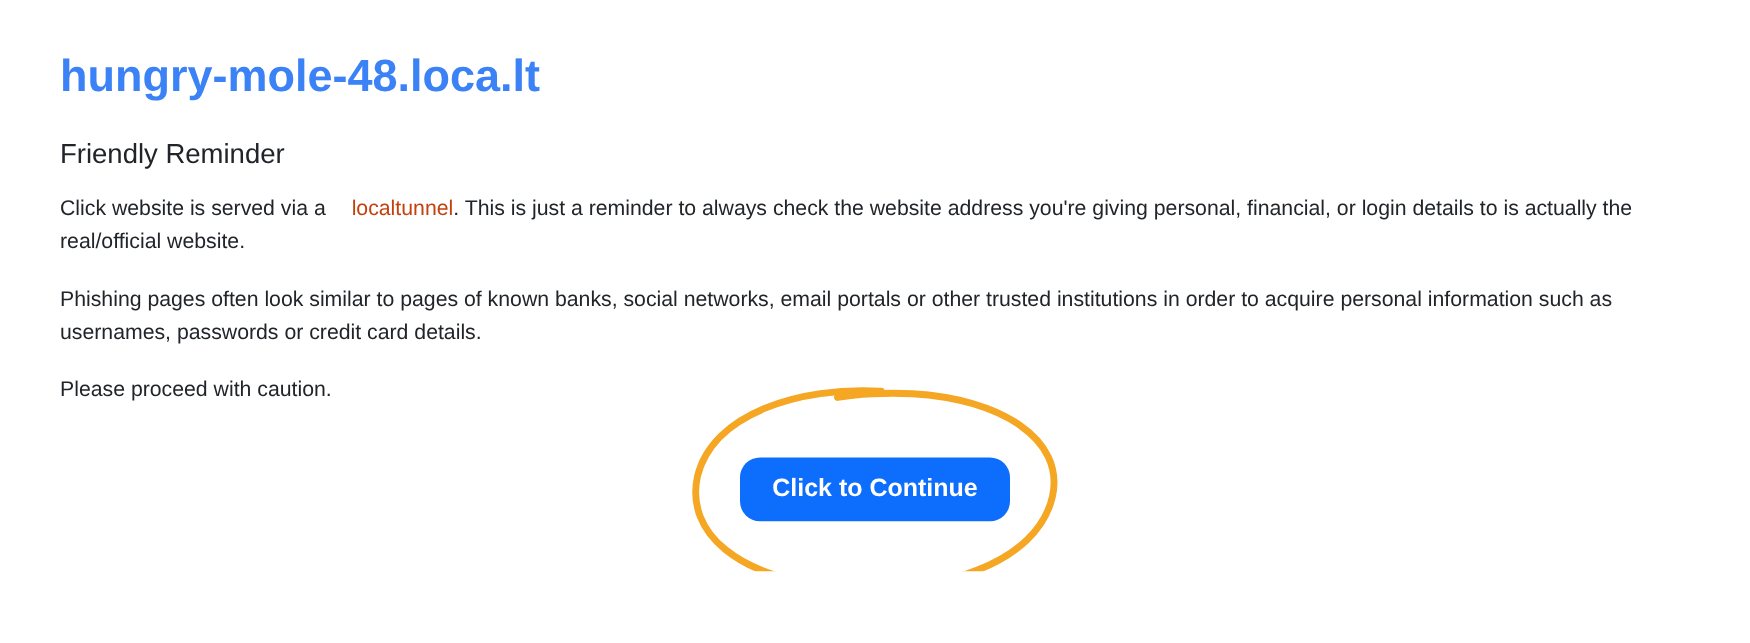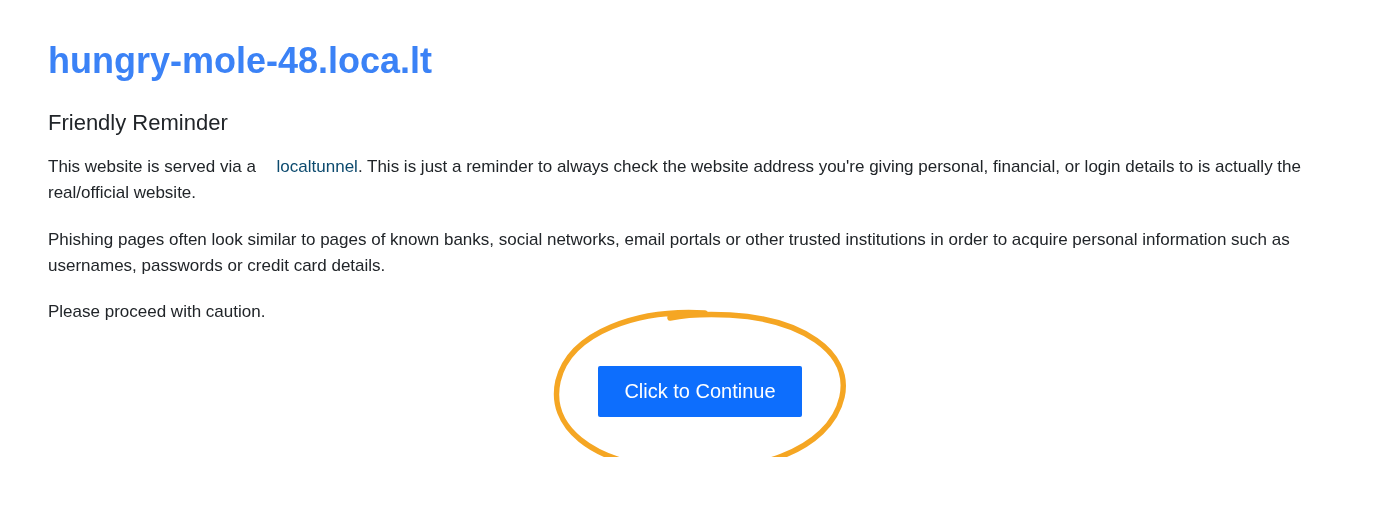--- a/index.html
+++ b/index.html
@@ -26,42 +26,42 @@
       margin-bottom: 18px;
       color: #212529;
     }
     p {
       font-size: 17px;
       line-height: 1.55;
       margin-bottom: 20px;
       color: #212529;
     }
     a.link {
-      color: #0c4a6e;
+      color: #c2410c;
       text-decoration: none;
       padding-left: 16px;
     }
     .button-area {
       text-align: center;
       margin-top: 40px;
       position: relative;
     }
     .button-wrap {
       display: inline-block;
       position: relative;
     }
     .continue-btn {
       display: inline-block;
       background: #0d6efd;
       color: #fff;
       border: none;
-      border-radius: 2px;
+      border-radius: 16px;
       padding: 14px 26px;
       font-size: 20px;
-      font-weight: 400;
+      font-weight: 700;
       cursor: pointer;
       position: relative;
       z-index: 2;
     }
     .annotation-circle {
       position: absolute;
       top: 50%;
       left: 50%;
       transform: translate(-50%, -50%);
       z-index: 1;
@@ -69,21 +69,21 @@
     }
   </style>
 </head>
 <body>
 
 <h1>hungry-mole-48.loca.lt</h1>
 
 <h2>Friendly Reminder</h2>
 
 <p>
-  <span>This website is served via a </span><a class="link" href="#">localtunnel</a><span>. This is just a reminder to always check the website address you're giving personal, financial, or login details to is actually the real/official website.</span>
+  <span>Click website is served via a </span><a class="link" href="#">localtunnel</a><span>. This is just a reminder to always check the website address you're giving personal, financial, or login details to is actually the real/official website.</span>
 </p>
 
 <p>Phishing pages often look similar to pages of known banks, social networks, email portals or other trusted institutions in order to acquire personal information such as usernames, passwords or credit card details.</p>
 
 <p>Please proceed with caution.</p>
 
 <div class="button-area">
   <div class="button-wrap">
     <svg class="annotation-circle" width="340" height="180" viewBox="0 0 340 180">
       <path d="M 175 12

